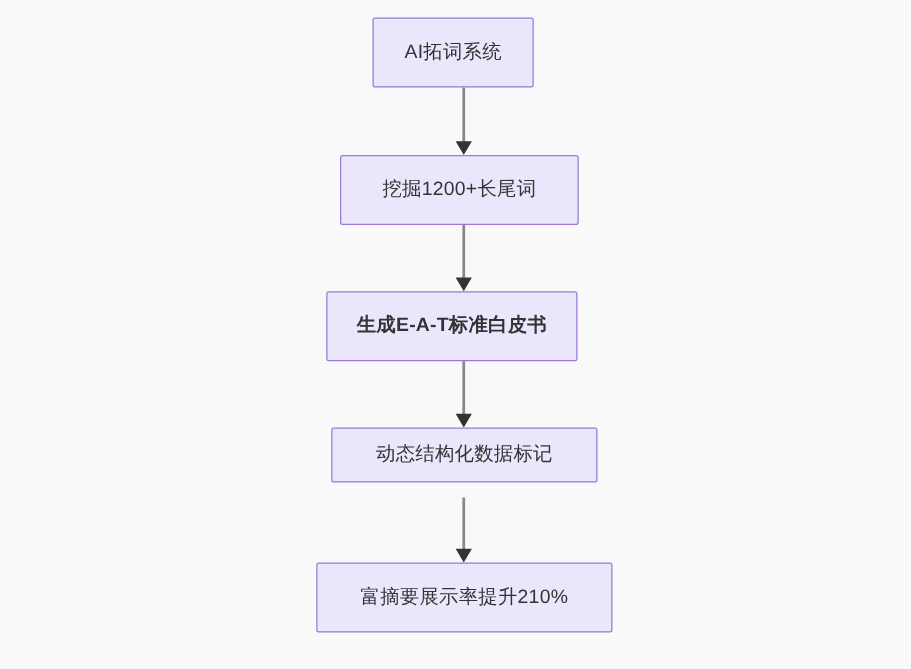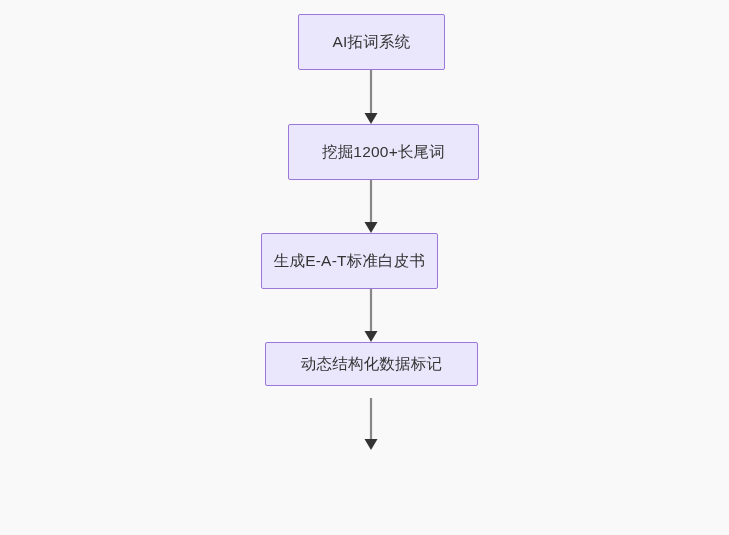--- a/index.html
+++ b/index.html
@@ -72,30 +72,33 @@
     </svg>
   </div>
 
   <div class="edge" style="left:361px; top:398px; width:20px; height:52px;">
     <svg width="20" height="52" viewBox="0 0 20 52" xmlns="http://www.w3.org/2000/svg">
       <line x1="10" y1="0" x2="10" y2="42" stroke="#888888" stroke-width="2.2"></line>
       <polygon points="3.5,41 16.5,41 10,52" fill="#333333"></polygon>
     </svg>
   </div>
 
-  <div class="node" style="left:298px; top:14px; width:147px; height:56px;">
+  <div class="node" style="left:298px; top:14px; width:129px; height:56px;">
     <span class="node-label">AI拓词系统</span>
   </div>
 
-  <div class="node" style="left:288px; top:124px; width:191px; height:56px;text-align:right;">
+  <div class="node" style="left:272px; top:124px; width:191px; height:56px;text-align:right;">
     <span class="node-label">挖掘1200+长尾词</span>
   </div>
 
-  <div class="node" style="left:261px; top:233px; width:177px; height:56px;">
+  <div class="node" style="left:261px; top:233px; width:201px; height:56px;font-weight:bold;">
     <span class="node-label">生成E-A-T标准白皮书</span>
   </div>
 
   <div class="node" style="left:265px; top:342px; width:213px; height:44px;">
     <span class="node-label">动态结构化数据标记</span>
   </div>
 
+  <div class="node" style="left:253px; top:450px; width:237px; height:56px;">
+    <span class="node-label">富摘要展示率提升210%</span>
+  </div>
 
 </div>
 
 </body></html>

